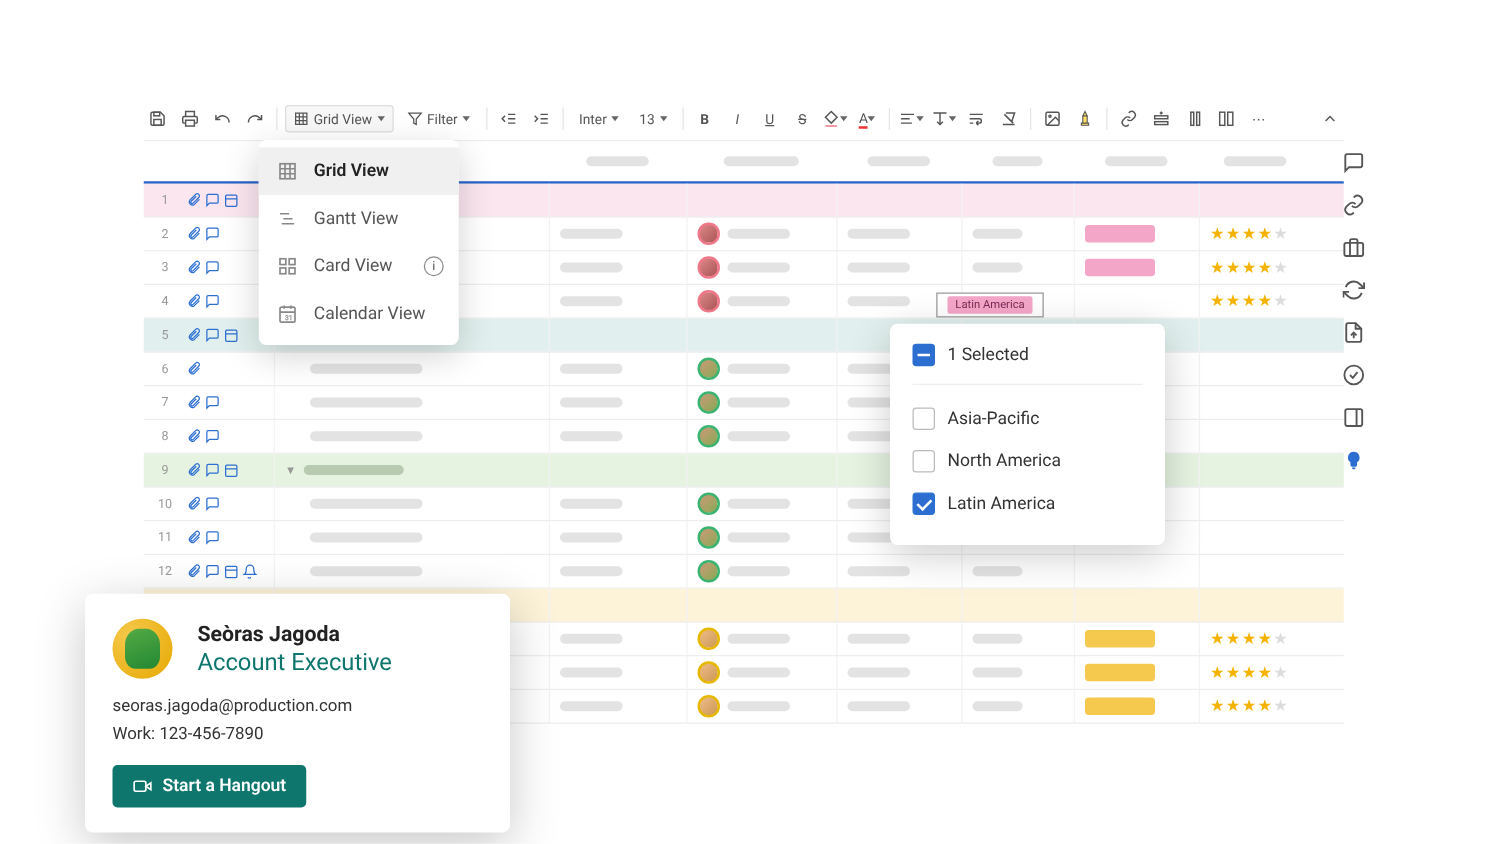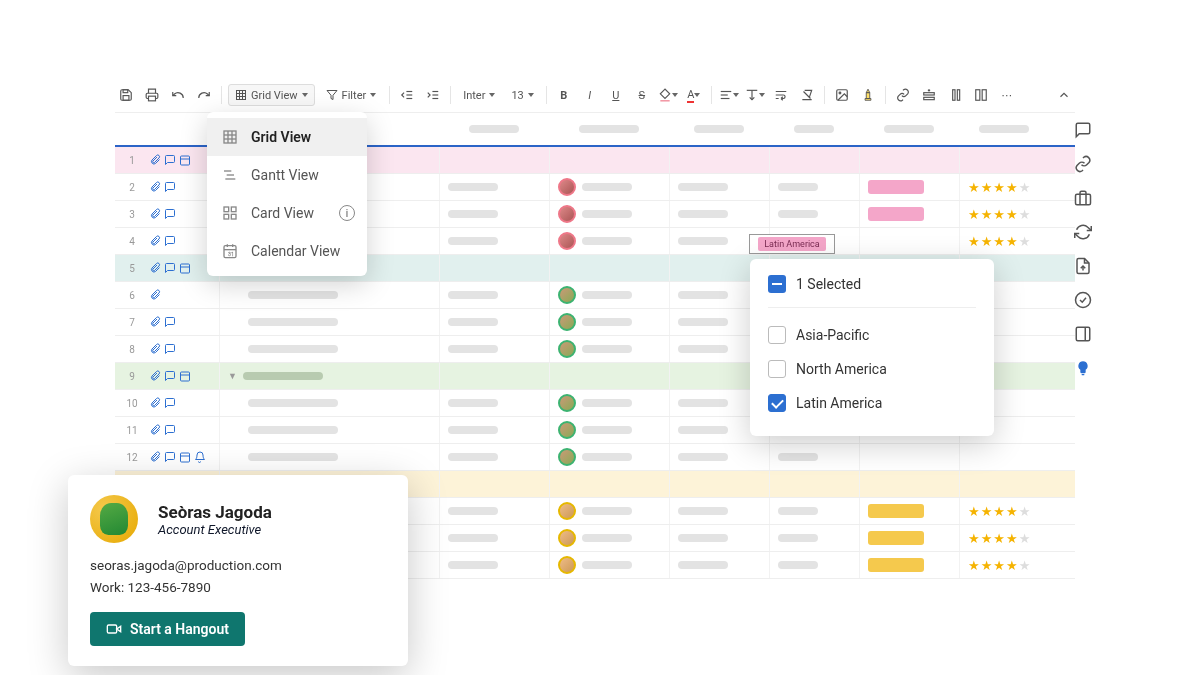--- a/index.html
+++ b/index.html
@@ -44,38 +44,38 @@
 .expand { color: #999; font-size: 9px; margin-right: 6px; }
 
 
 .view-popup { position: absolute; left: 207px; top: 112px; width: 160px; background: #fff; border-radius: 6px; box-shadow: 0 8px 28px rgba(0,0,0,0.18); padding: 6px 0; z-index: 50; }
 .vitem { display: flex; align-items: center; gap: 12px; padding: 10px 14px; font-size: 14px; color: #555; cursor: pointer; position: relative; }
 .vitem.active { background: #f0f0f0; color: #222; font-weight: 600; }
 .vitem .vicon { width: 18px; height: 18px; display: flex; align-items: center; justify-content: center; color: #888; }
 .vitem .info { position: absolute; right: 12px; width: 16px; height: 16px; border: 1.5px solid #888; border-radius: 50%; font-size: 10px; display: flex; align-items: center; justify-content: center; }
 
 
-.tag-popup { position: absolute; left: 750px; top: 259px; width: 244px; background: #fff; border-radius: 6px; box-shadow: 0 8px 32px rgba(0,0,0,0.2); padding: 16px 18px; z-index: 50; font-size: 14px; }
+.tag-popup { position: absolute; left: 712px; top: 259px; width: 220px; background: #fff; border-radius: 6px; box-shadow: 0 8px 32px rgba(0,0,0,0.2); padding: 16px 18px; z-index: 50; font-size: 14px; }
 .tag-label-cell { position: absolute; left: 749px; top: 234px; width: 86px; height: 20px; border: 1.5px solid #999; background: #fff; display: flex; align-items: center; justify-content: center; z-index: 49; }
 .tag-label-cell .lbl { background: #f4a6c9; color: #7a2b52; font-size: 9px; padding: 2px 6px; border-radius: 2px; }
 .sel-header { display: flex; align-items: center; gap: 10px; padding-bottom: 14px; border-bottom: 1px solid #eee; margin-bottom: 10px; }
 .sel-box { width: 18px; height: 18px; background: #2c6fd1; border-radius: 3px; position: relative; }
 .sel-box::after { content: ""; position: absolute; left: 4px; top: 8px; width: 10px; height: 2px; background: #fff; }
 .opt { display: flex; align-items: center; gap: 10px; padding: 8px 0; cursor: pointer; }
 .cb { width: 18px; height: 18px; border: 1.5px solid #bbb; border-radius: 3px; }
 .cb.checked { background: #2c6fd1; border-color: #2c6fd1; position: relative; }
 .cb.checked::after { content: ""; position: absolute; left: 5px; top: 2px; width: 5px; height: 9px; border: solid #fff; border-width: 0 2px 2px 0; transform: rotate(45deg); }
 
 
 .contact-card { position: absolute; left: 68px; top: 475px; width: 340px; background: #fff; border-radius: 6px; box-shadow: 0 10px 40px rgba(0,0,0,0.22); padding: 20px 22px; z-index: 60; }
 .cc-top { display: flex; gap: 20px; align-items: center; margin-bottom: 12px; }
 .cc-avatar { width: 48px; height: 48px; border-radius: 50%; background: radial-gradient(circle at 30% 30%, #f5c94d, #e6a800); position: relative; overflow: hidden; }
 .cc-avatar::after { content:""; position:absolute; left:10px; top:8px; width:28px; height:32px; background: linear-gradient(160deg,#5a4,#283); border-radius: 40% 40% 30% 30%; }
 .cc-name { font-size: 17px; font-weight: 700; color: #222; }
-.cc-title { font-size: 13px; color: #0f172a; font-style: italic; }
+.cc-title { font-size: 19px; color: #0f766e; }
 .cc-body { font-size: 13.5px; color: #333; line-height: 1.6; margin-bottom: 14px; }
 .cc-btn { display: inline-flex; align-items: center; gap: 8px; background: #0f766e; color: #fff; font-size: 14px; font-weight: 600; padding: 9px 16px; border-radius: 4px; cursor: pointer; }
 
 
 .rail { position: absolute; right: 100px; top: 120px; width: 34px; display: flex; flex-direction: column; gap: 14px; align-items: center; }
 .rbtn { width: 20px; height: 20px; color: #555; cursor: pointer; display: flex; align-items: center; justify-content: center; }
 .rbtn.blue { color: #2c6fd1; }
 
 svg { display: block; }
 </style>

